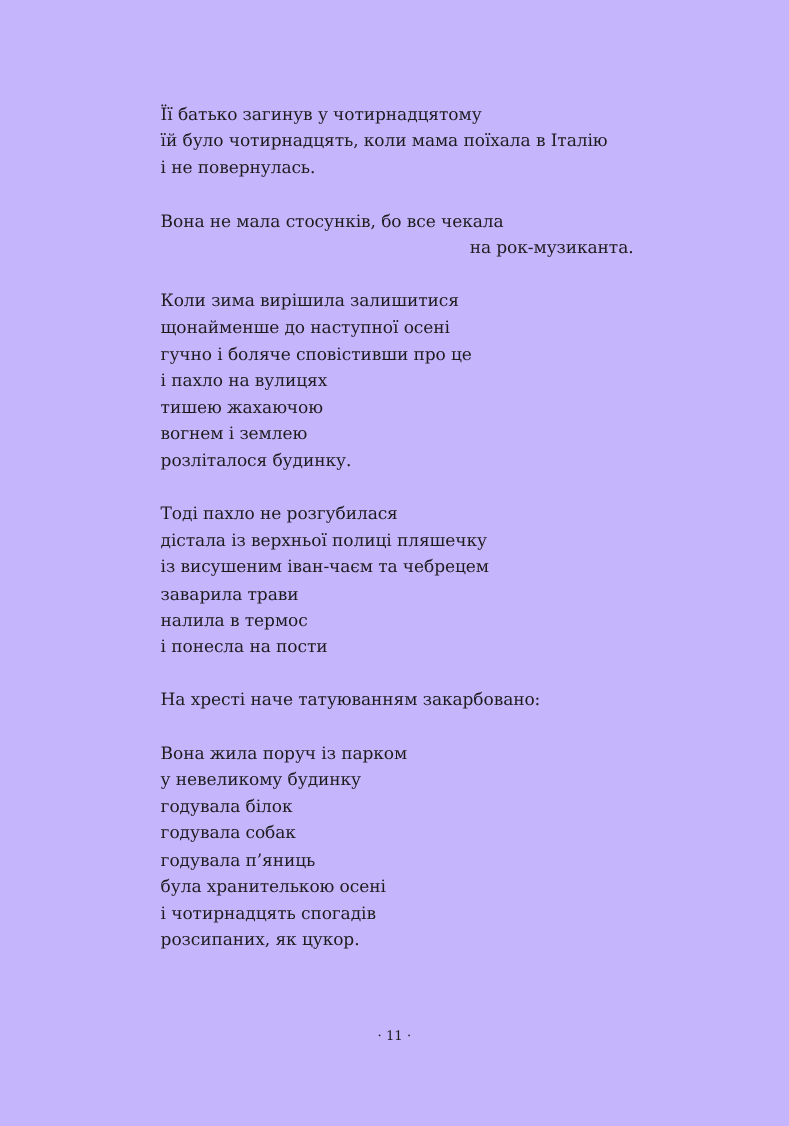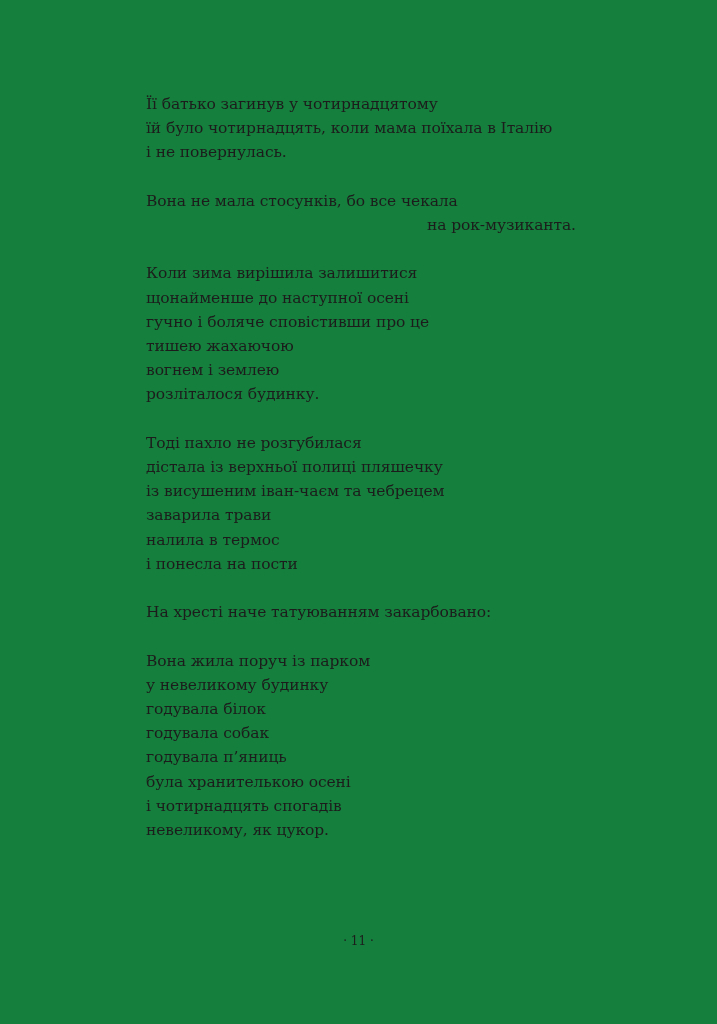--- a/index.html
+++ b/index.html
@@ -13,21 +13,21 @@
       position: relative;
       overflow: hidden;
       font-family: "DejaVu Serif", "Liberation Serif", serif;
       color: #1c1c1c;
     }
     .page {
       position: absolute;
       left: 0; top: 0;
       width: 717px;
       height: 1024px;
-      background: #15803d;
+      background: #c4b5fd;
     }
     .poem {
       position: absolute;
       left: 146px;
       top: 92px;
       width: 450px;
       font-size: 15.5px;
       line-height: 24.2px;
       letter-spacing: -0.1px;
     }
@@ -65,20 +65,21 @@
 
     <div class="stanza">
       <span class="line">Вона не мала стосунків, бо все чекала</span>
       <span class="line indent">на рок-музиканта.</span>
     </div>
 
     <div class="stanza">
       <span class="line">Коли зима вирішила залишитися</span>
       <span class="line">щонайменше до наступної осені</span>
       <span class="line">гучно і боляче сповістивши про це</span>
+      <span class="line">і пахло на вулицях</span>
       <span class="line">тишею жахаючою</span>
       <span class="line">вогнем і землею</span>
       <span class="line">розліталося будинку.</span>
     </div>
 
     <div class="stanza">
       <span class="line">Тоді пахло не розгубилася</span>
       <span class="line">дістала із верхньої полиці пляшечку</span>
       <span class="line">із висушеним іван-чаєм та чебрецем</span>
       <span class="line">заварила трави</span>
@@ -91,19 +92,19 @@
     </div>
 
     <div class="stanza">
       <span class="line">Вона жила поруч із парком</span>
       <span class="line">у невеликому будинку</span>
       <span class="line">годувала білок</span>
       <span class="line">годувала собак</span>
       <span class="line">годувала п’яниць</span>
       <span class="line">була хранителькою осені</span>
       <span class="line">і чотирнадцять спогадів</span>
-      <span class="line">невеликому, як цукор.</span>
+      <span class="line">розсипаних, як цукор.</span>
     </div>
 
   </div>
 
   <div class="page-number">· 11 ·</div>
 </div>
 
 </body></html>

